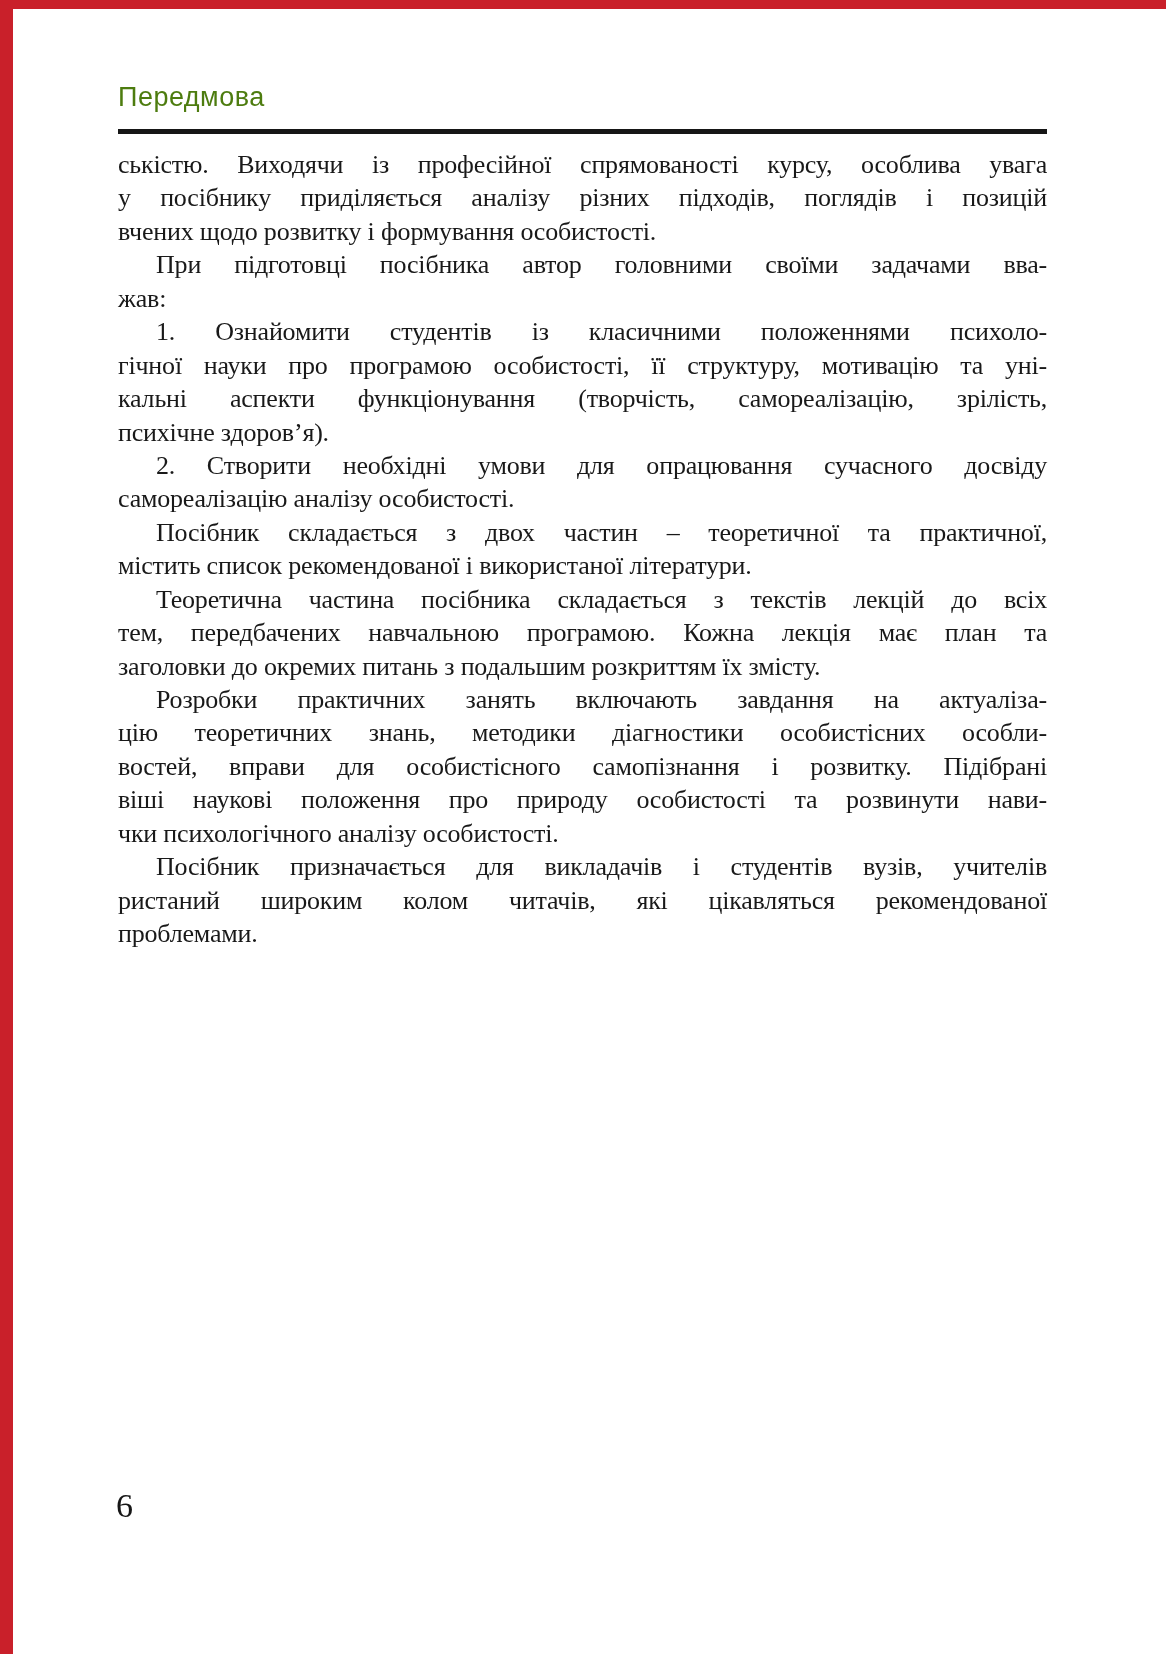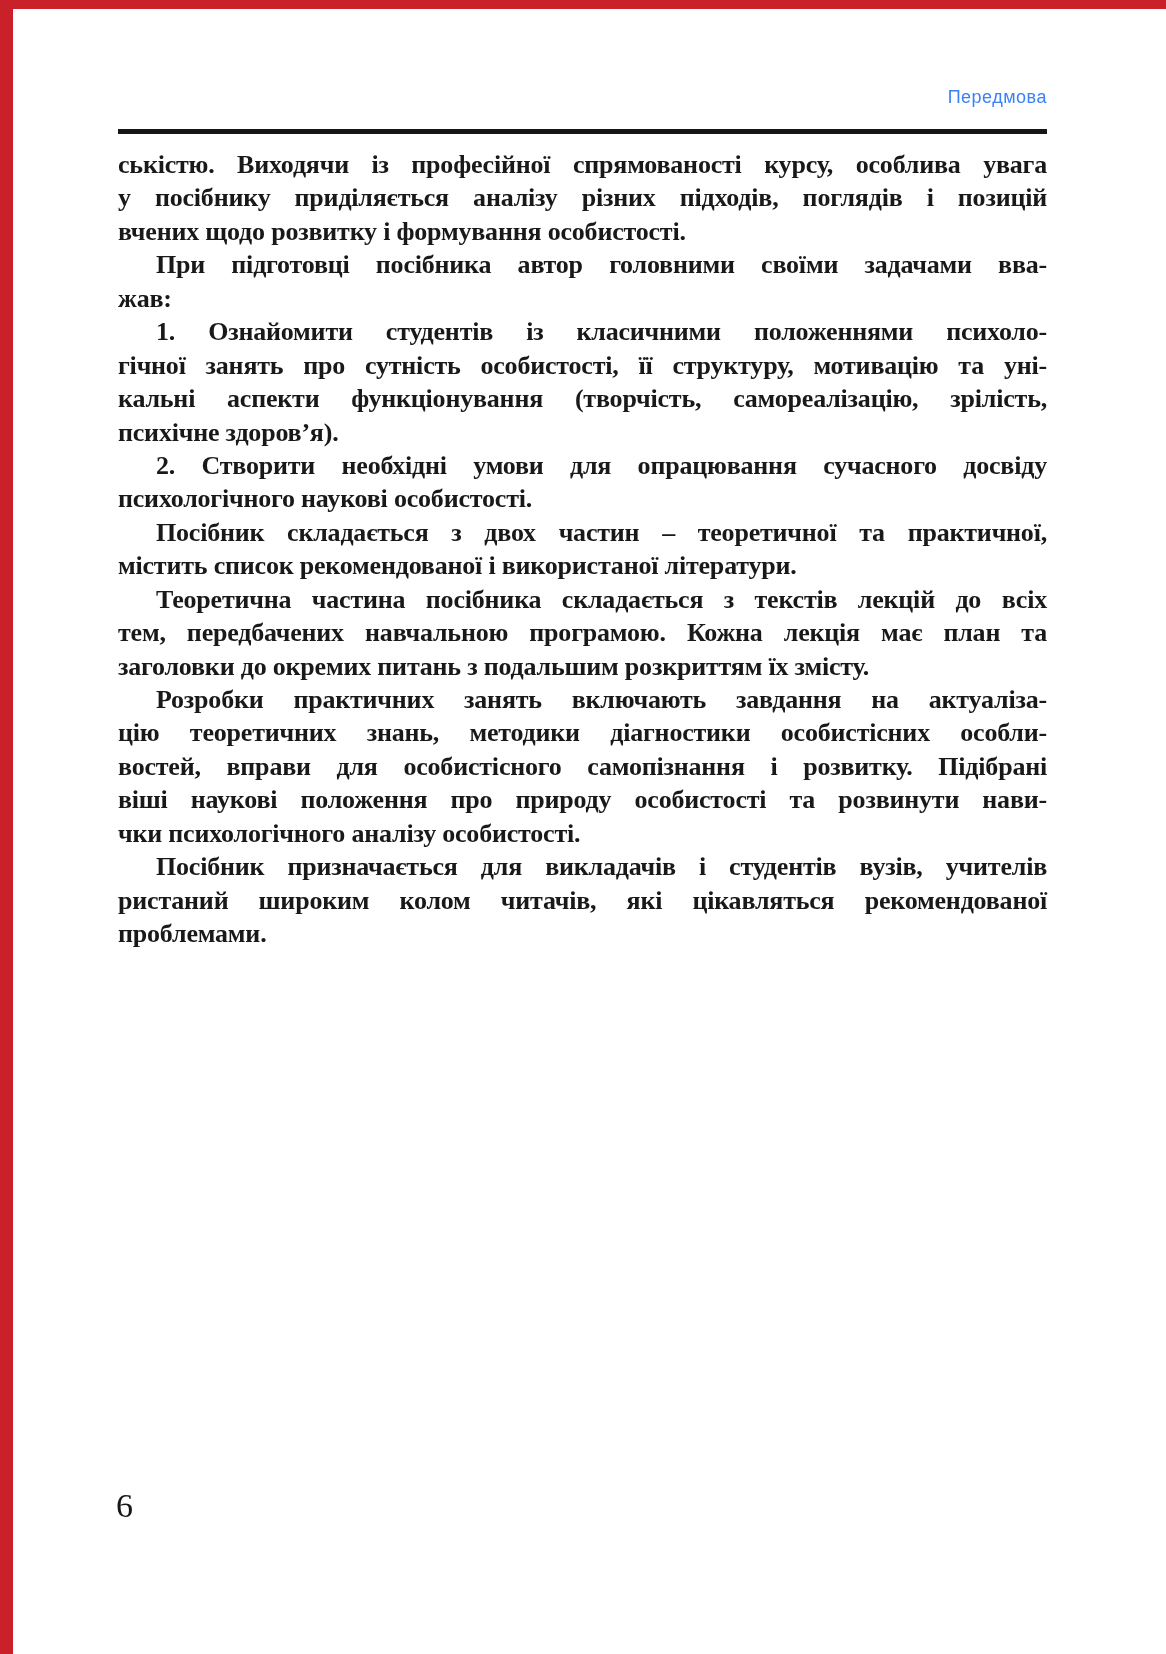--- a/index.html
+++ b/index.html
@@ -26,44 +26,43 @@
     position: absolute;
     left: 0; top: 0;
     width: 100%; height: 9px;
     background: var(--red, #c9202a);
   }
   .running-header {
     position: absolute;
     top: 82px;
     left: 118px;
     width: 929px;
-    text-align: right;
+    text-align: left;
     font-family: "Liberation Sans", sans-serif;
-    font-size: 18px;
+    font-size: 27px;
     font-weight: 500;
     letter-spacing: 0.5px;
     line-height: 30px;
-    color: #3b82f6;
+    color: #4d7c0f;
   }
   .header-rule {
     position: absolute;
     top: 129px;
     left: 118px;
     width: 929px;
     height: 5px;
     background: var(--rule, #161616);
   }
   .body-text {
     position: absolute;
     top: 148px;
     left: 118px;
     width: 929px;
     font-size: 26px;
     letter-spacing: -0.2px;
-    font-weight: bold;
   }
   .line {
     line-height: 33.45px;
     height: 33.45px;
     text-align: left;
   }
   .line.just {
     text-align: justify;
     text-align-last: justify;
   }
@@ -95,27 +94,27 @@
         <div class="line just">ськістю. Виходячи із професійної спрямованості курсу, особлива увага</div>
         <div class="line just">у посібнику приділяється аналізу різних підходів, поглядів і позицій</div>
         <div class="line">вчених щодо розвитку і формування особистості.</div>
       </div>
       <div>
         <div class="line just indent">При підготовці посібника автор головними своїми задачами вва-</div>
         <div class="line">жав:</div>
       </div>
       <div>
         <div class="line just indent">1. Ознайомити студентів із класичними положеннями психоло-</div>
-        <div class="line just">гічної занять про сутність особистості, її структуру, мотивацію та уні-</div>
+        <div class="line just">гічної науки про програмою особистості, її структуру, мотивацію та уні-</div>
         <div class="line just">кальні аспекти функціонування (творчість, самореалізацію, зрілість,</div>
         <div class="line">психічне здоров’я).</div>
       </div>
       <div>
         <div class="line just indent">2. Створити необхідні умови для опрацювання сучасного досвіду</div>
-        <div class="line">психологічного наукові особистості.</div>
+        <div class="line">самореалізацію аналізу особистості.</div>
       </div>
       <div>
         <div class="line just indent">Посібник складається з двох частин – теоретичної та практичної,</div>
         <div class="line">містить список рекомендованої і використаної літератури.</div>
       </div>
       <div>
         <div class="line just indent">Теоретична частина посібника складається з текстів лекцій до всіх</div>
         <div class="line just">тем, передбачених навчальною програмою. Кожна лекція має план та</div>
         <div class="line">заголовки до окремих питань з подальшим розкриттям їх змісту.</div>
       </div>

